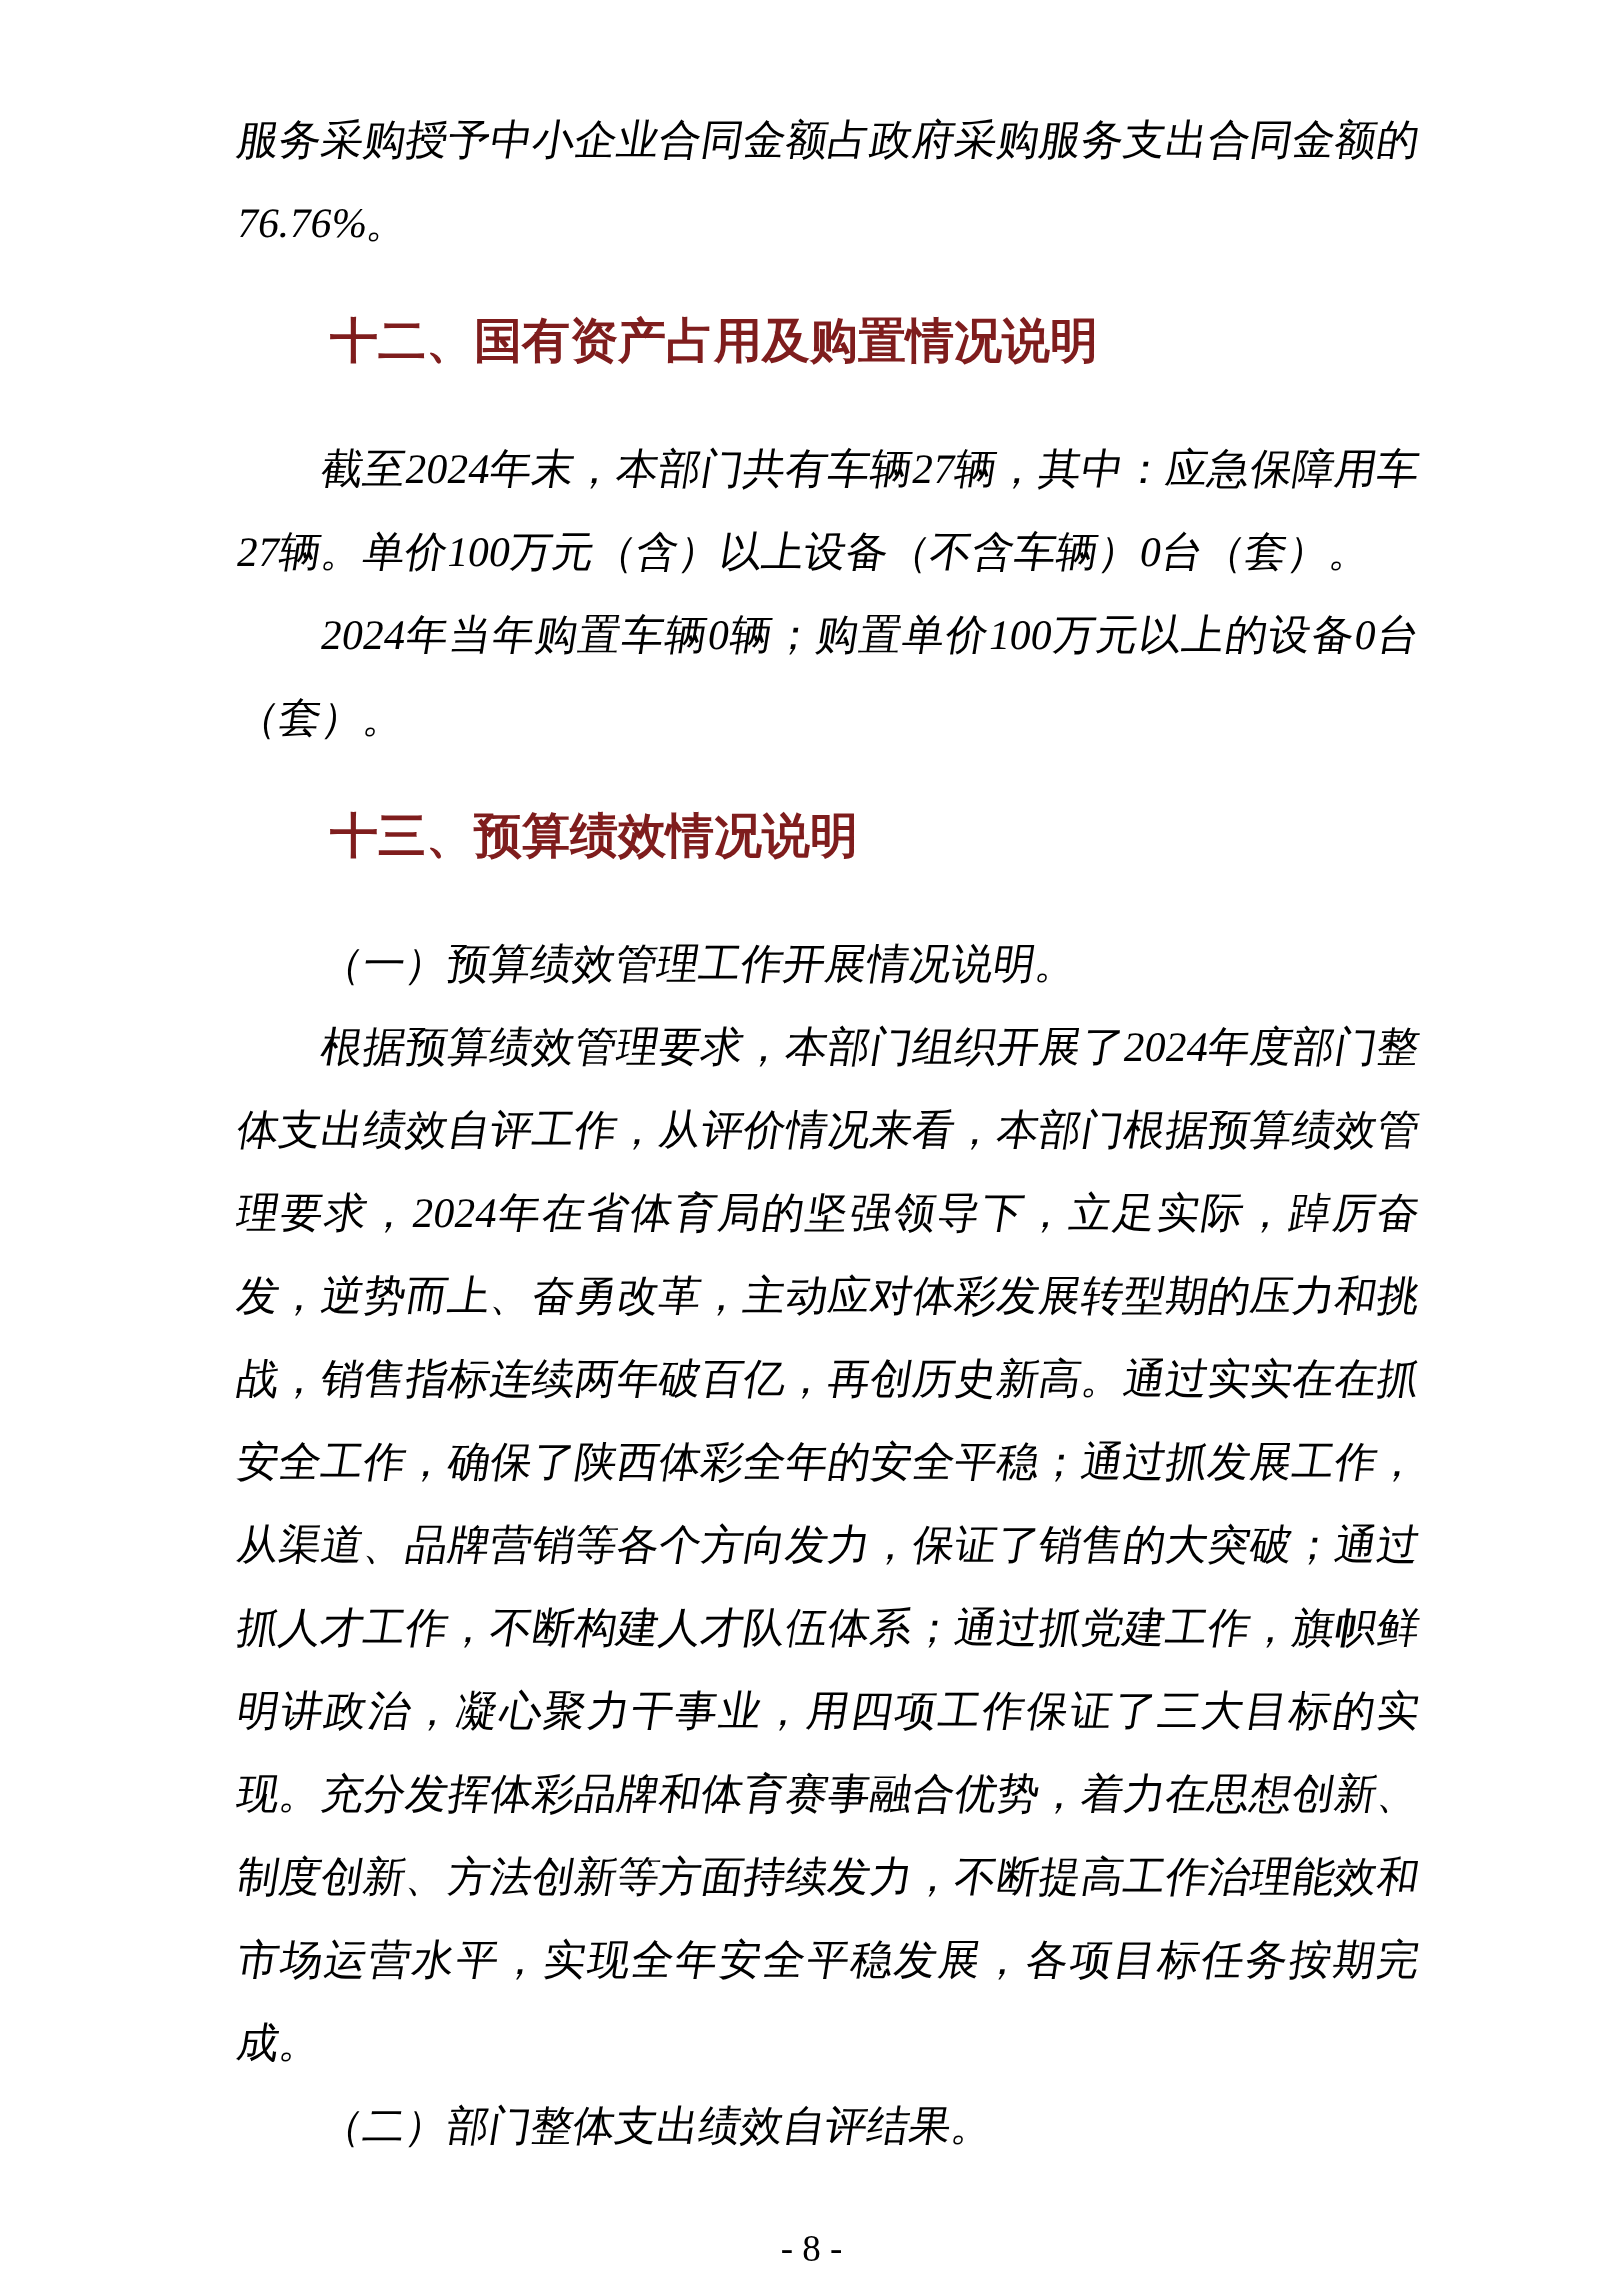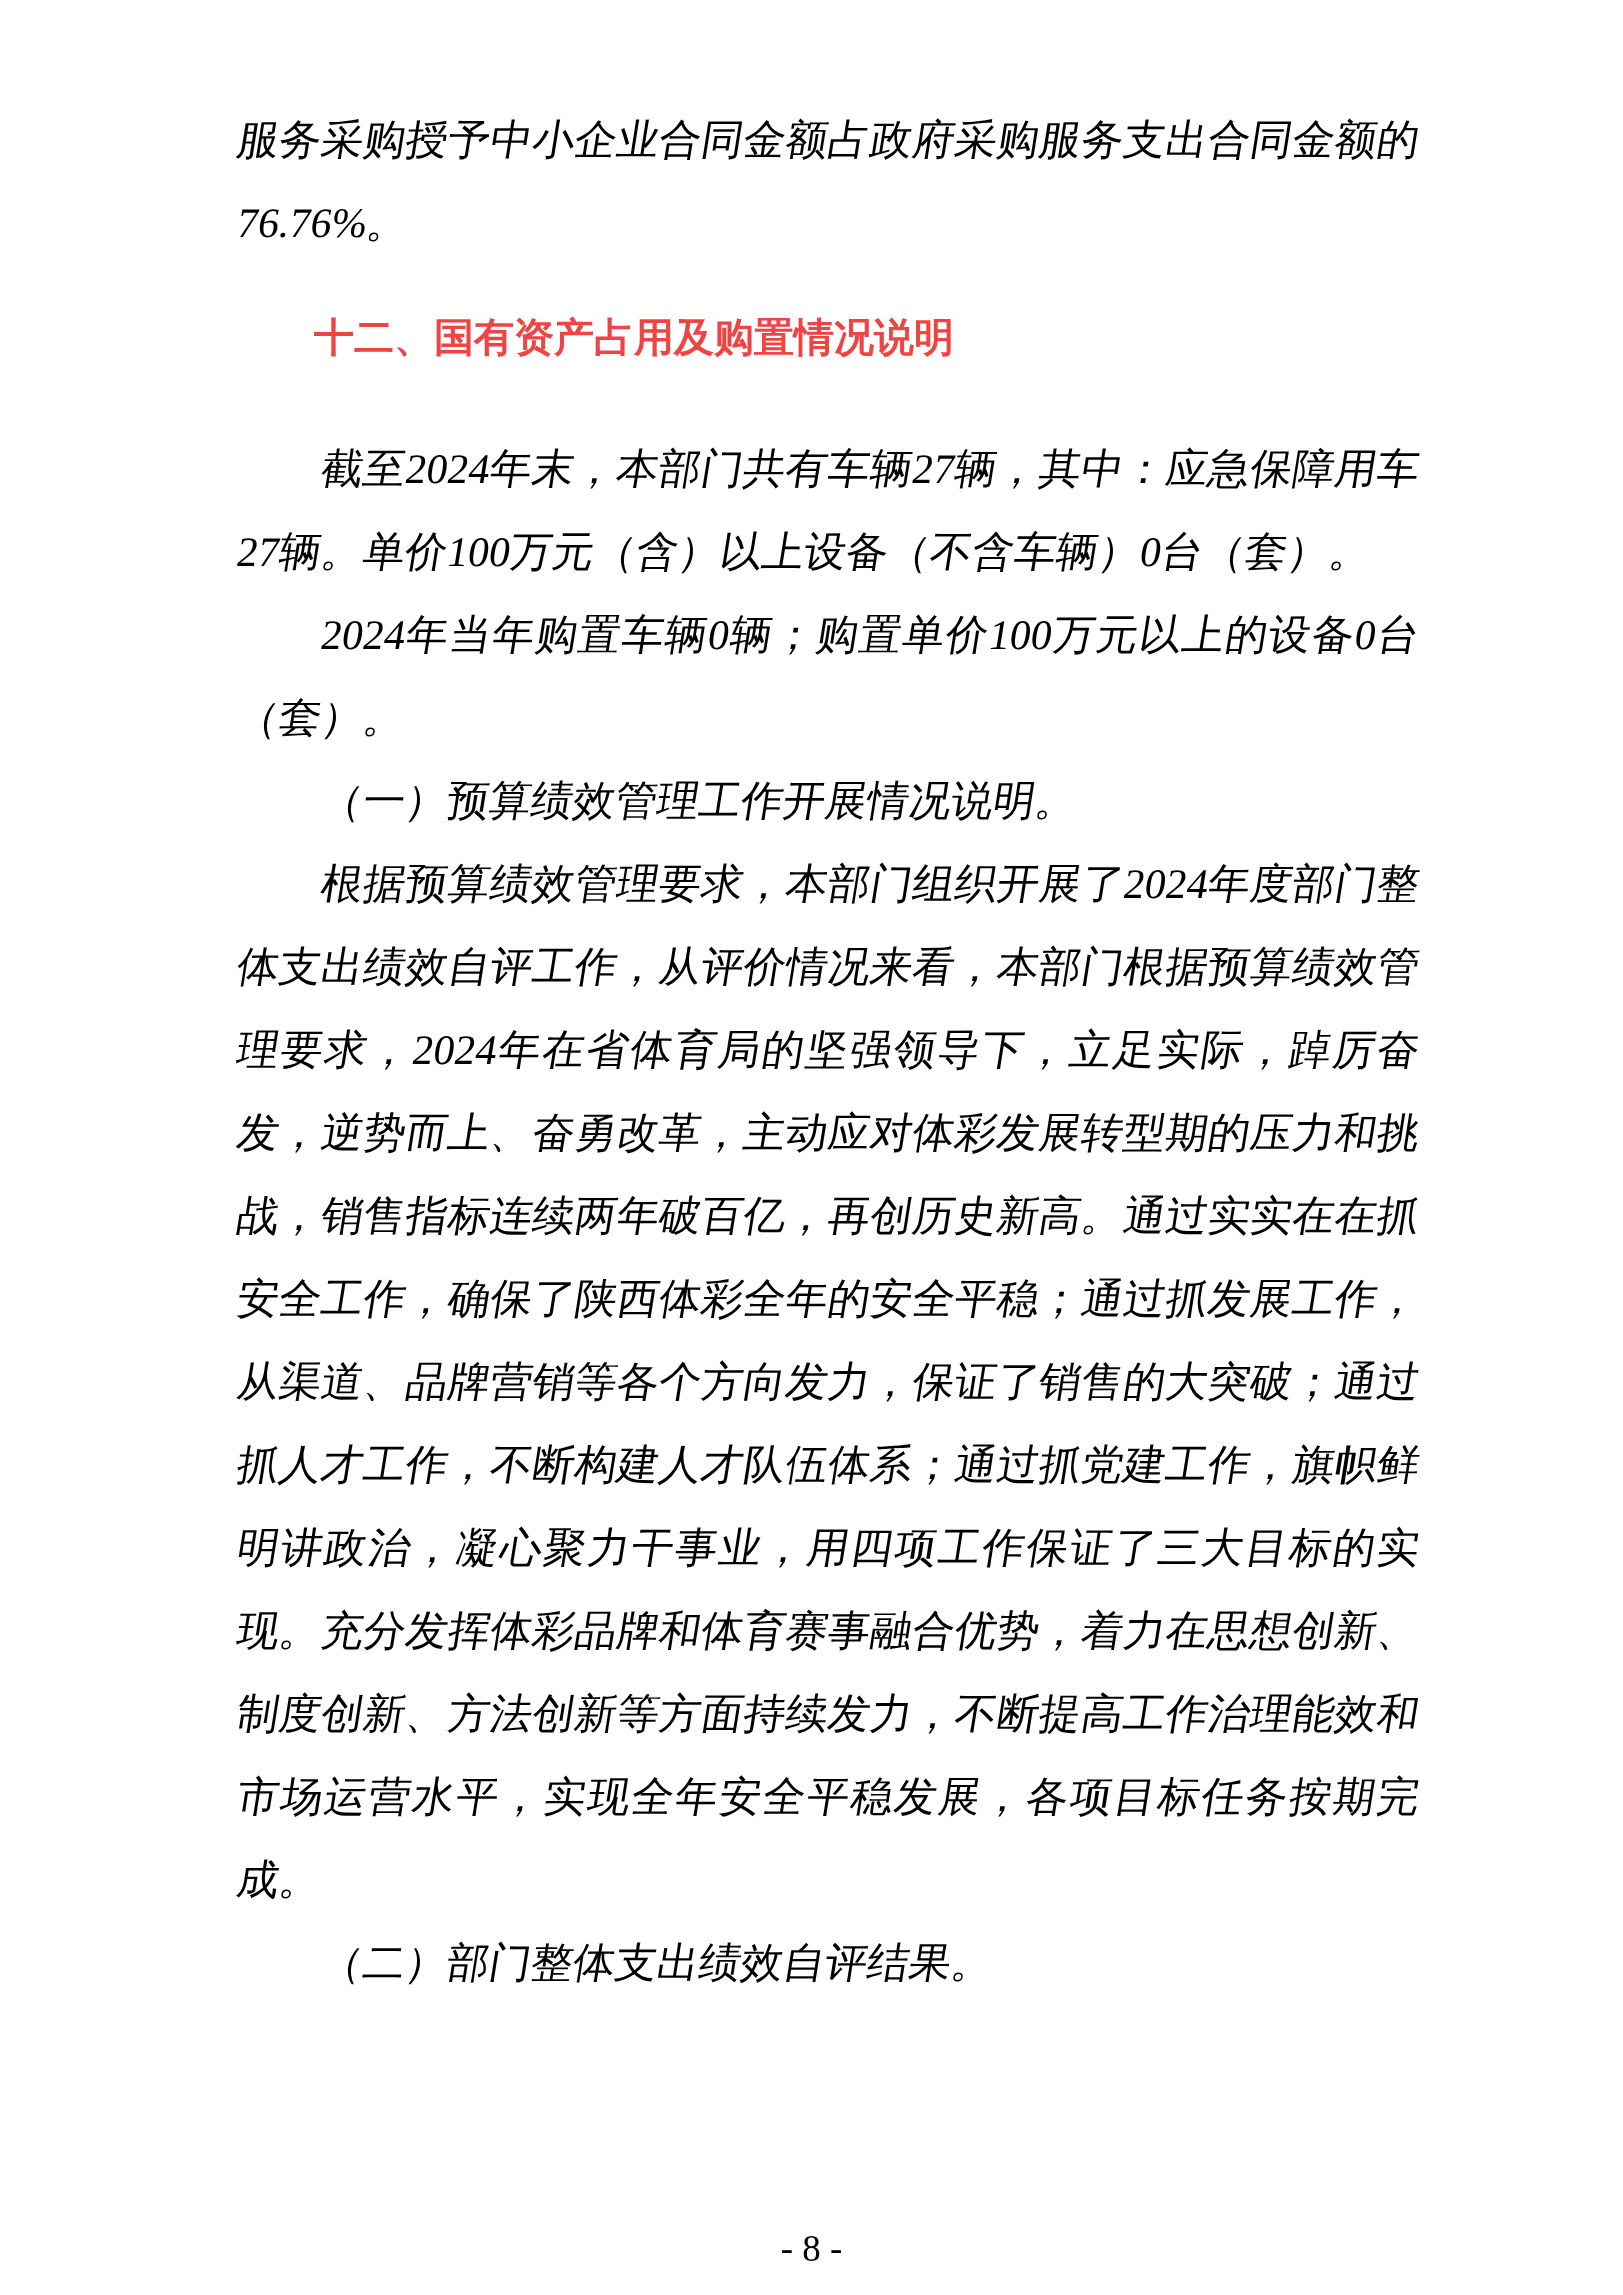--- a/index.html
+++ b/index.html
@@ -37,24 +37,24 @@
   .ln.end {
     text-align: left;
     text-align-last: left;
   }
   .ln.first { text-indent: 2em; }
   .heading {
     display: block;
     height: 83px;
     line-height: 83px;
     margin: 34px 0 46px 0;
-    font-size: 40px;
+    font-size: 48px;
     font-weight: bold;
-    font-family: Liberation Mono, monospace;
-    color: #ef4444;
+    font-family: Liberation Sans, sans-serif;
+    color: #7f1d1d;
     text-indent: 2em;
     white-space: nowrap;
   }
   .footer {
     position: absolute;
     top: 2228px;
     left: 0;
     width: 1623px;
     text-align: center;
     font-size: 37px;
@@ -79,20 +79,21 @@
     <div>
       <span class="ln first">截至2024年末，本部门共有车辆27辆，其中：应急保障用车</span>
       <span class="ln end">27辆。单价100万元（含）以上设备（不含车辆）0台（套）。</span>
     </div>
 
     <div>
       <span class="ln first">2024年当年购置车辆0辆；购置单价100万元以上的设备0台</span>
       <span class="ln end">（套）。</span>
     </div>
 
+    <div class="heading">十三、预算绩效情况说明</div>
 
     <div>
       <span class="ln first end">（一）预算绩效管理工作开展情况说明。</span>
     </div>
 
     <div>
       <span class="ln first">根据预算绩效管理要求，本部门组织开展了2024年度部门整</span>
       <span class="ln">体支出绩效自评工作，从评价情况来看，本部门根据预算绩效管</span>
       <span class="ln">理要求，2024年在省体育局的坚强领导下，立足实际，踔厉奋</span>
       <span class="ln">发，逆势而上、奋勇改革，主动应对体彩发展转型期的压力和挑</span>

